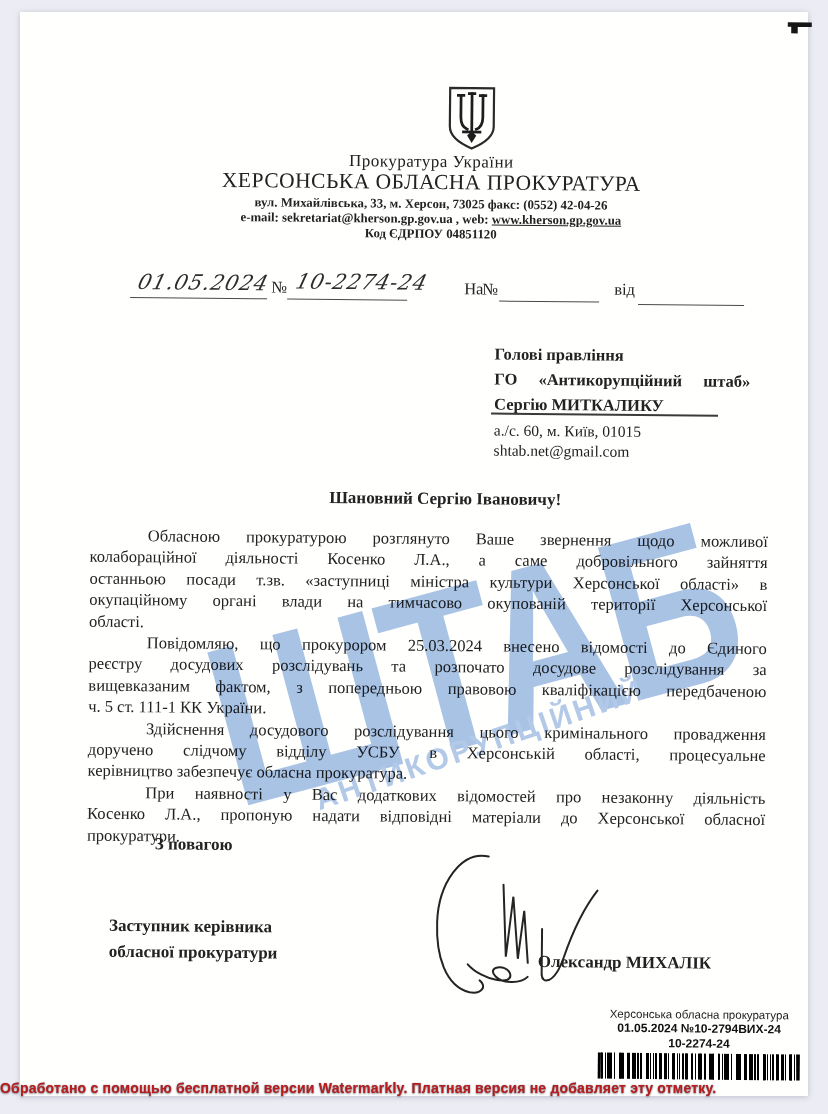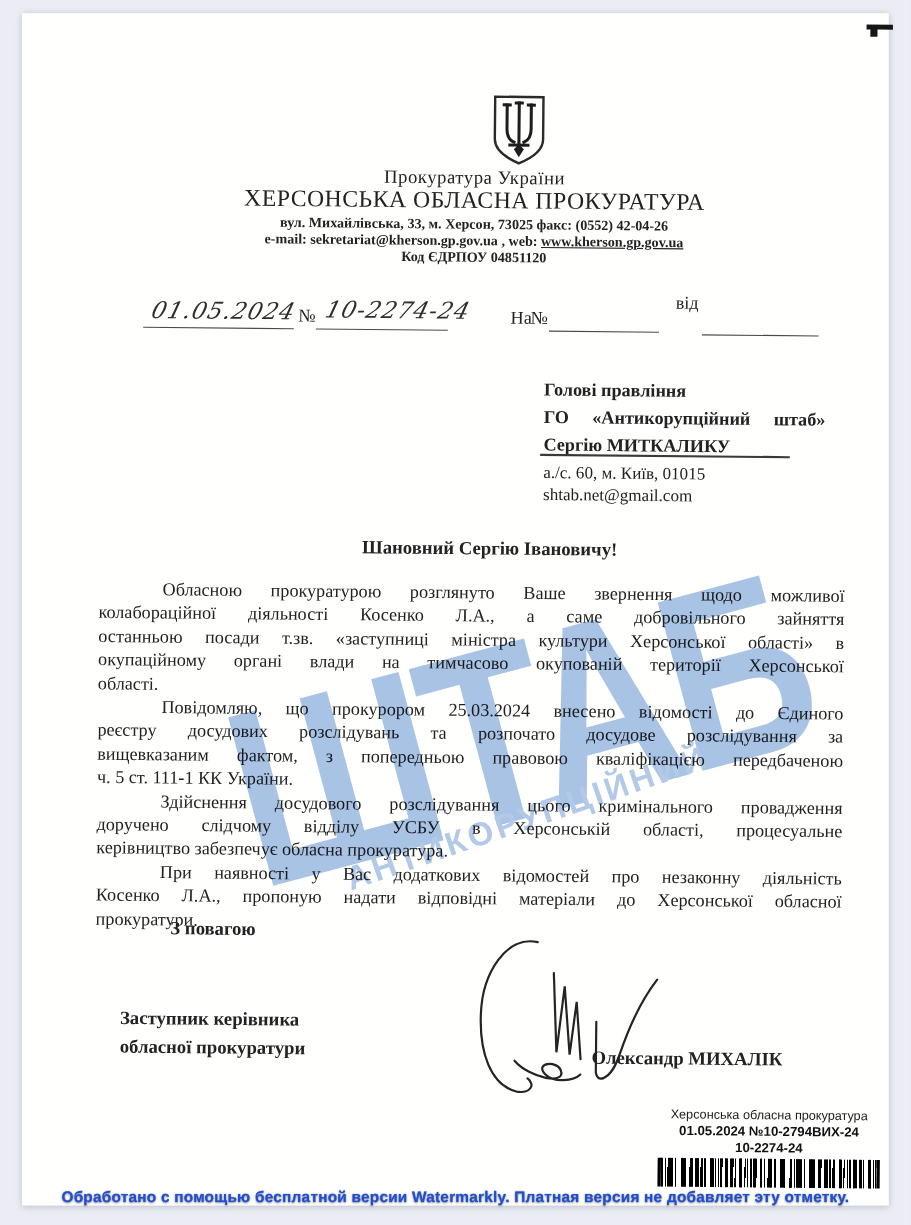--- a/index.html
+++ b/index.html
@@ -74,23 +74,23 @@
     letter-spacing:-6px; color:#a9c3e6; transform:rotate(-15deg) scaleX(0.8); white-space:nowrap;
   }
   .wm-small {
     position:absolute; left:296px; top:772px;
     font-family:"Liberation Sans",sans-serif; font-weight:bold; font-size:30px;
     letter-spacing:3px; color:#b3c9e9; transform:rotate(-19deg); transform-origin:left center; white-space:nowrap;
   }
 
   
   .footer-note {
-    position:absolute; left:0; top:1080px; width:100%; text-align:center;
+    position:absolute; left:0; top:1080px; width:100%; 
     font-family:"Liberation Sans",sans-serif; font-size:14px; font-weight:bold;
-    color:#1d4ed8; text-shadow:0 1px 2px rgba(125,128,140,.95), 0 0 1px rgba(110,112,125,.9);
+    color:#b91c1c; text-shadow:0 1px 2px rgba(125,128,140,.95), 0 0 1px rgba(110,112,125,.9);
     letter-spacing:.2px;
   }
 </style>
 </head>
 <body>
 
 <div class="screenshot">
   <div class="page">
 
     <div class="tilt">
@@ -117,21 +117,21 @@
       </div>
 
       <div class="blank" style="left:110px; top:270px; width:137px;"></div>
       <div style="position:absolute; left:118px; top:261px;"><span class="hand">01.05.2024</span></div>
       <div class="reflabel" style="left:251px; top:267px;">№</div>
       <div class="blank" style="left:267px; top:270px; width:120px;"></div>
       <div style="position:absolute; left:276px; top:259px;"><span class="hand">10-2274-24</span></div>
       <div class="reflabel" style="left:444px; top:267px;">На</div>
       <div class="reflabel" style="left:462px; top:267px;">№</div>
       <div class="blank" style="left:479px; top:270px; width:100px;"></div>
-      <div class="reflabel" style="left:594px; top:252px;">від</div>
+      <div class="reflabel" style="left:594px; top:266px;">від</div>
       <div class="blank" style="left:618px; top:272px; width:106px;"></div>
 
       <div class="rcpt">
         <div>Голові правління</div>
         <div class="just">ГО «Антикорупційний штаб»</div>
         <div>Сергію МИТКАЛИКУ</div>
       </div>
       <div class="rcpt-rule"></div>
       <div class="rcpt-addr">
         <div>а./с. 60, м. Київ, 01015</div>

